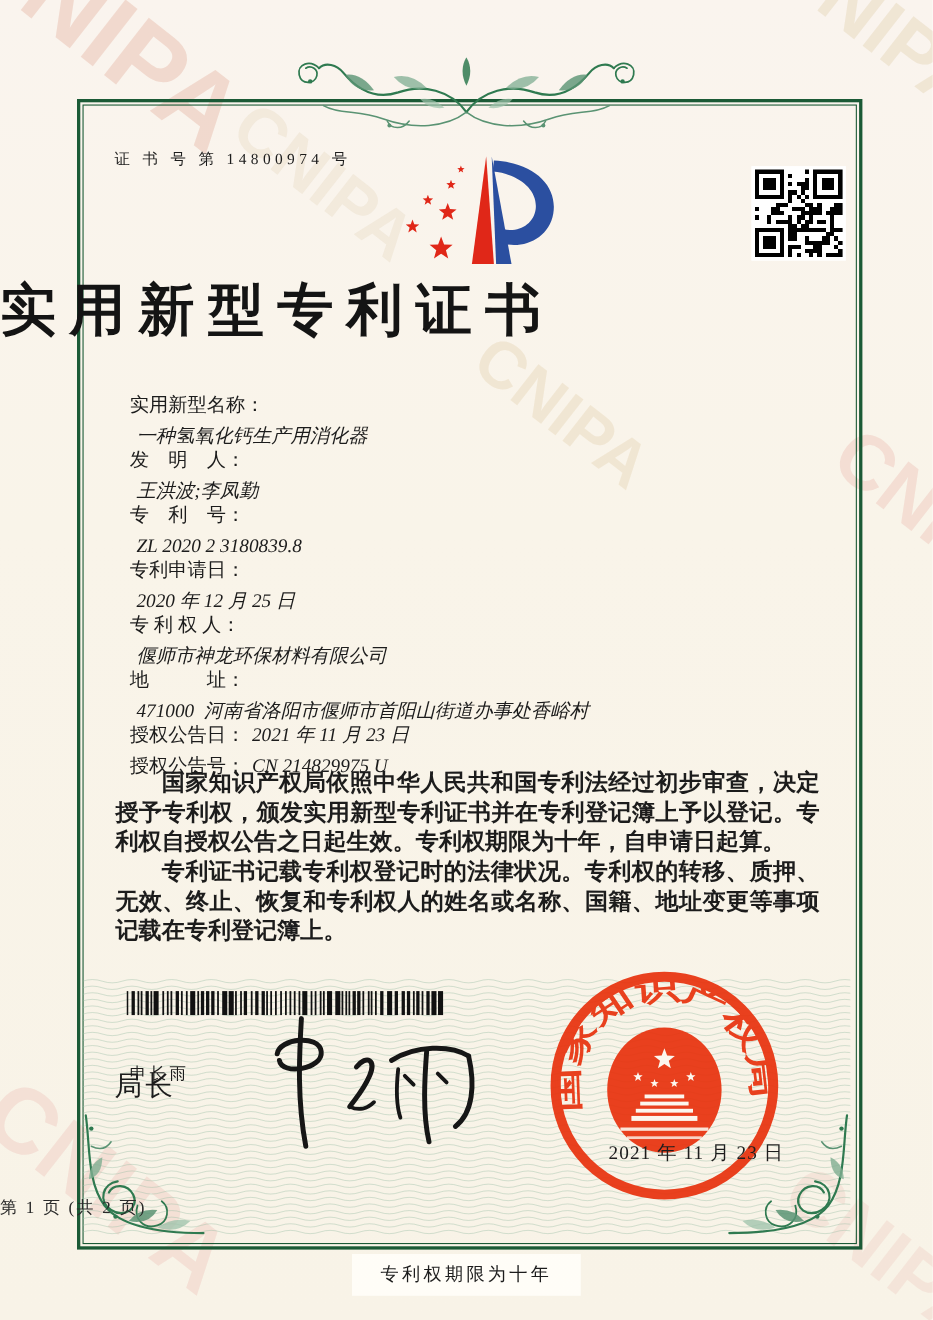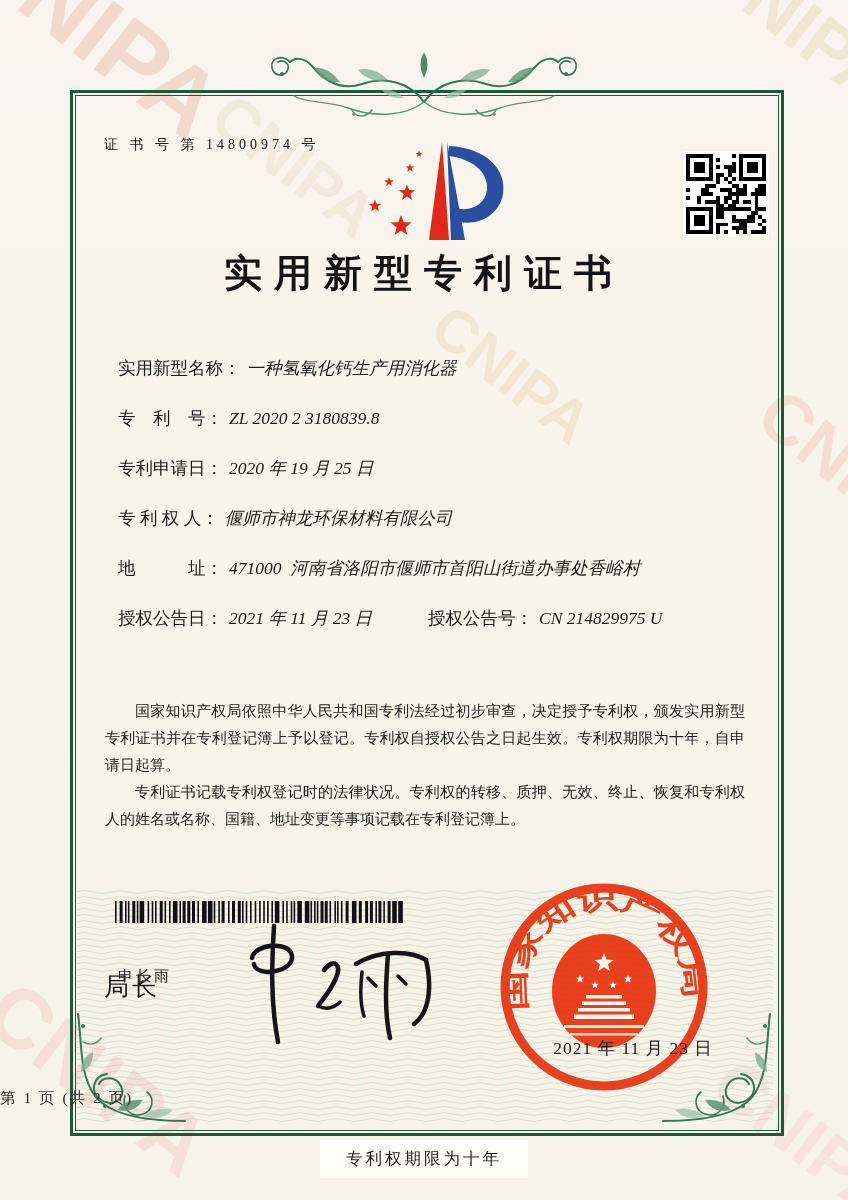--- a/index.html
+++ b/index.html
@@ -25,31 +25,31 @@
   .guilloche{position:absolute;left:75px;top:888px;}
   .top-ornament{position:absolute;left:244px;top:52px;}
   .corner{position:absolute;}
   .corner-bl{left:73px;top:1012px;}
   .corner-br{left:660px;top:1012px;transform:scaleX(-1);}
   
   .cert-no{position:absolute;left:104px;top:136px;font-size:14px;letter-spacing:4px;}
   .logo{position:absolute;left:345px;top:136px;}
   .qr{position:absolute;left:683px;top:151px;width:80px;height:80px;background:#fff;padding:3px;}
   
-  .title{position:absolute;left:0;right:0;top:248px;text-align:center;
-         font-size:38px;font-weight:700;letter-spacing:12px;color:#141414;}
+  .title{position:absolute;left:0;right:0;top:248px;text-align:left;
+         font-size:51px;font-weight:700;letter-spacing:12px;color:#141414;}
   
   .fields{position:absolute;left:118px;top:354px;width:620px;font-size:17.5px;}
-  .frow{display:flex;height:28px;line-height:28px;margin-bottom:22px;white-space:nowrap;}
+  .frow{display:flex;height:28px;line-height:28px;margin-bottom:22px;white-space:nowrap;flex-direction:column;}
   .fgroup{display:flex;width:317px;}
   .flabel{white-space:pre;}
   .fvalue{margin-left:6px;white-space:pre;font-style:italic;}
   
   .body-text{position:absolute;left:105px;top:698px;width:640px;}
-  .body-text p{margin:0;font-size:15px;line-height:27px;text-align:justify;text-indent:2em;}
+  .body-text p{margin:0;font-size:21px;line-height:27px;text-align:justify;text-indent:2em;font-weight:bold;}
   
   .barcode{position:absolute;left:115px;top:901px;}
   .sig-title{position:absolute;left:104px;top:970px;font-size:25px;letter-spacing:3px;}
   .sig-name{position:absolute;left:118px;top:967px;font-size:15px;letter-spacing:3px;}
   .signature{position:absolute;left:238px;top:920px;}
   .seal{position:absolute;left:495px;top:878px;z-index:3;}
   .seal-date{position:absolute;left:523px;top:1036px;width:220px;z-index:4;
              font-size:17.5px;letter-spacing:1px;color:#1d1d1d;text-align:center;white-space:nowrap;}
   .page-num{position:absolute;left:0;right:0;top:1088px;text-align:left;
             font-size:15.5px;letter-spacing:2px;color:#2a2a2a;}
@@ -310,26 +310,30 @@
     </svg>
 
   <div class="title">实用新型专利证书</div>
 
   <div class="fields">
     <div class="frow">
       <span class="flabel">实用新型名称：</span>
       <span class="fvalue">一种氢氧化钙生产用消化器</span>
     </div>
     <div class="frow">
+      <span class="flabel">发　明　人：</span>
+      <span class="fvalue">王洪波;李凤勤</span>
+    </div>
+    <div class="frow">
       <span class="flabel">专　利　号：</span>
       <span class="fvalue">ZL 2020 2 3180839.8</span>
     </div>
     <div class="frow">
       <span class="flabel">专利申请日：</span>
-      <span class="fvalue">2020 年 19 月 25 日</span>
+      <span class="fvalue">2020 年 12 月 25 日</span>
     </div>
     <div class="frow">
       <span class="flabel">专 利 权 人：</span>
       <span class="fvalue">偃师市神龙环保材料有限公司</span>
     </div>
     <div class="frow">
       <span class="flabel">地　　　址：</span>
       <span class="fvalue">471000  河南省洛阳市偃师市首阳山街道办事处香峪村</span>
     </div>
     <div class="frow">

